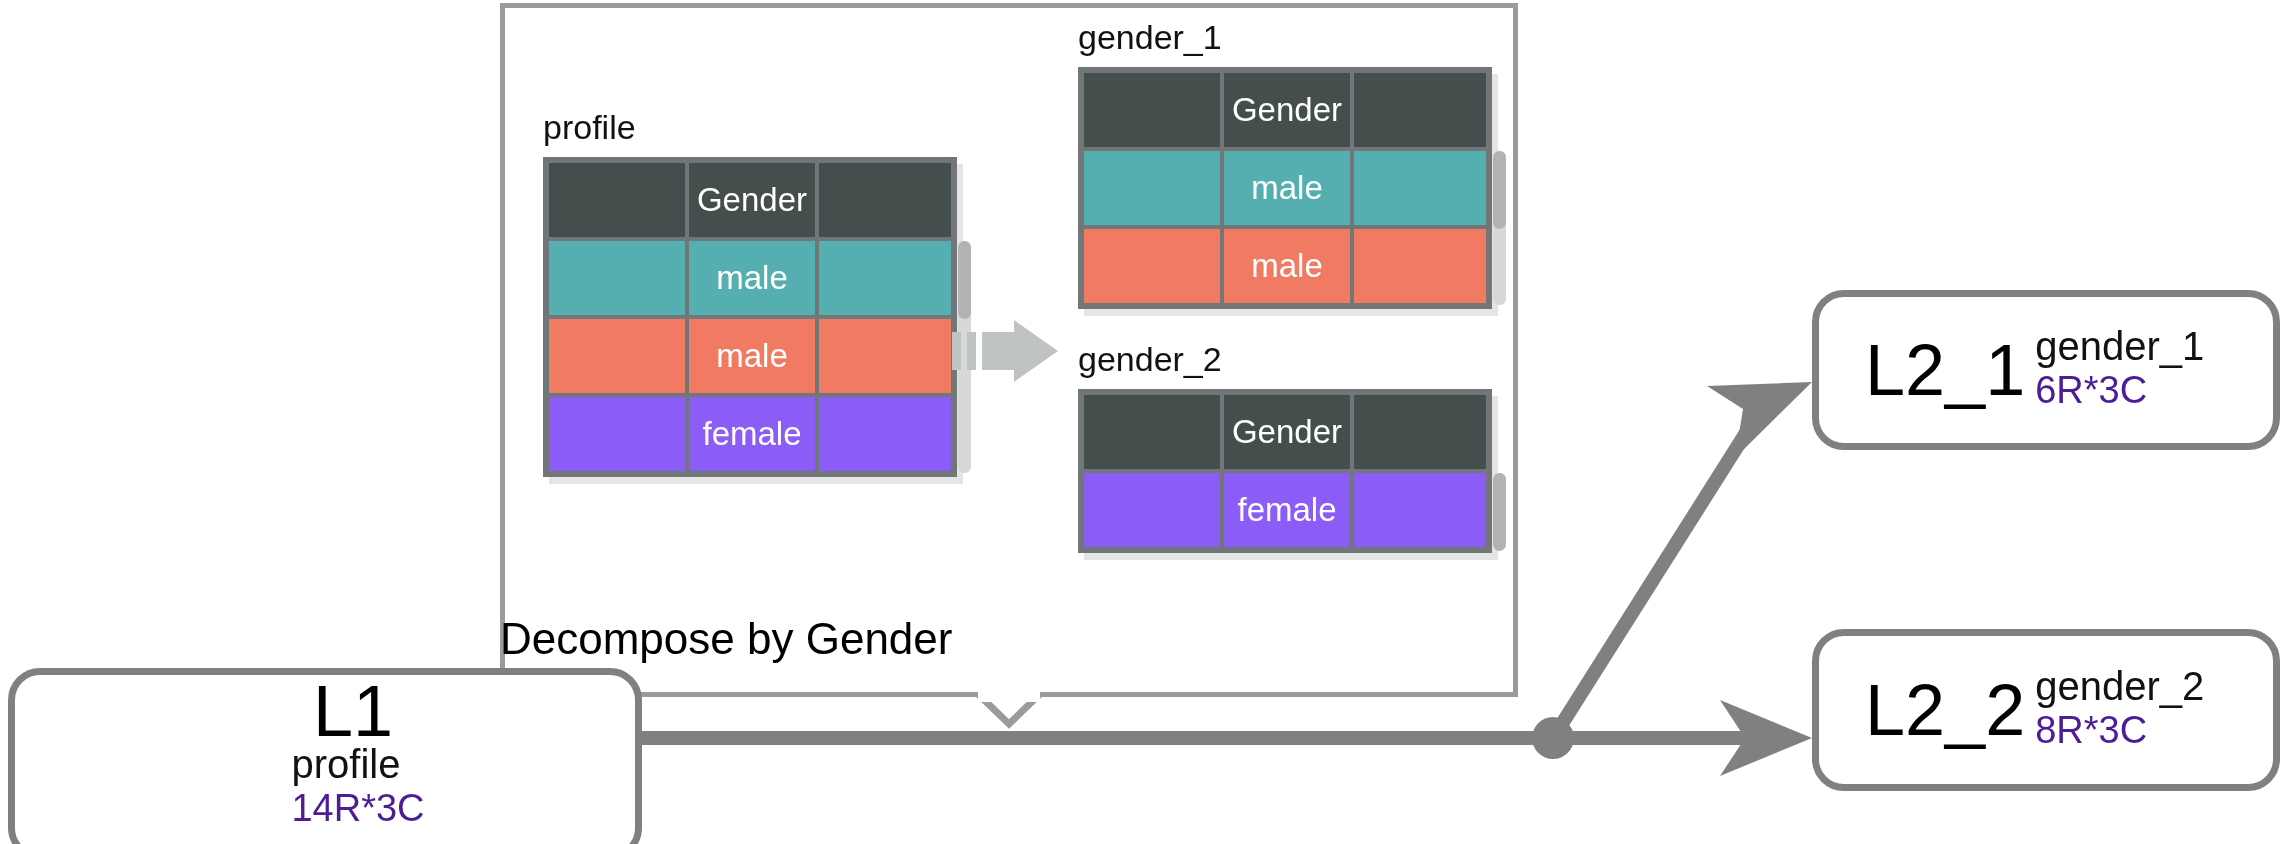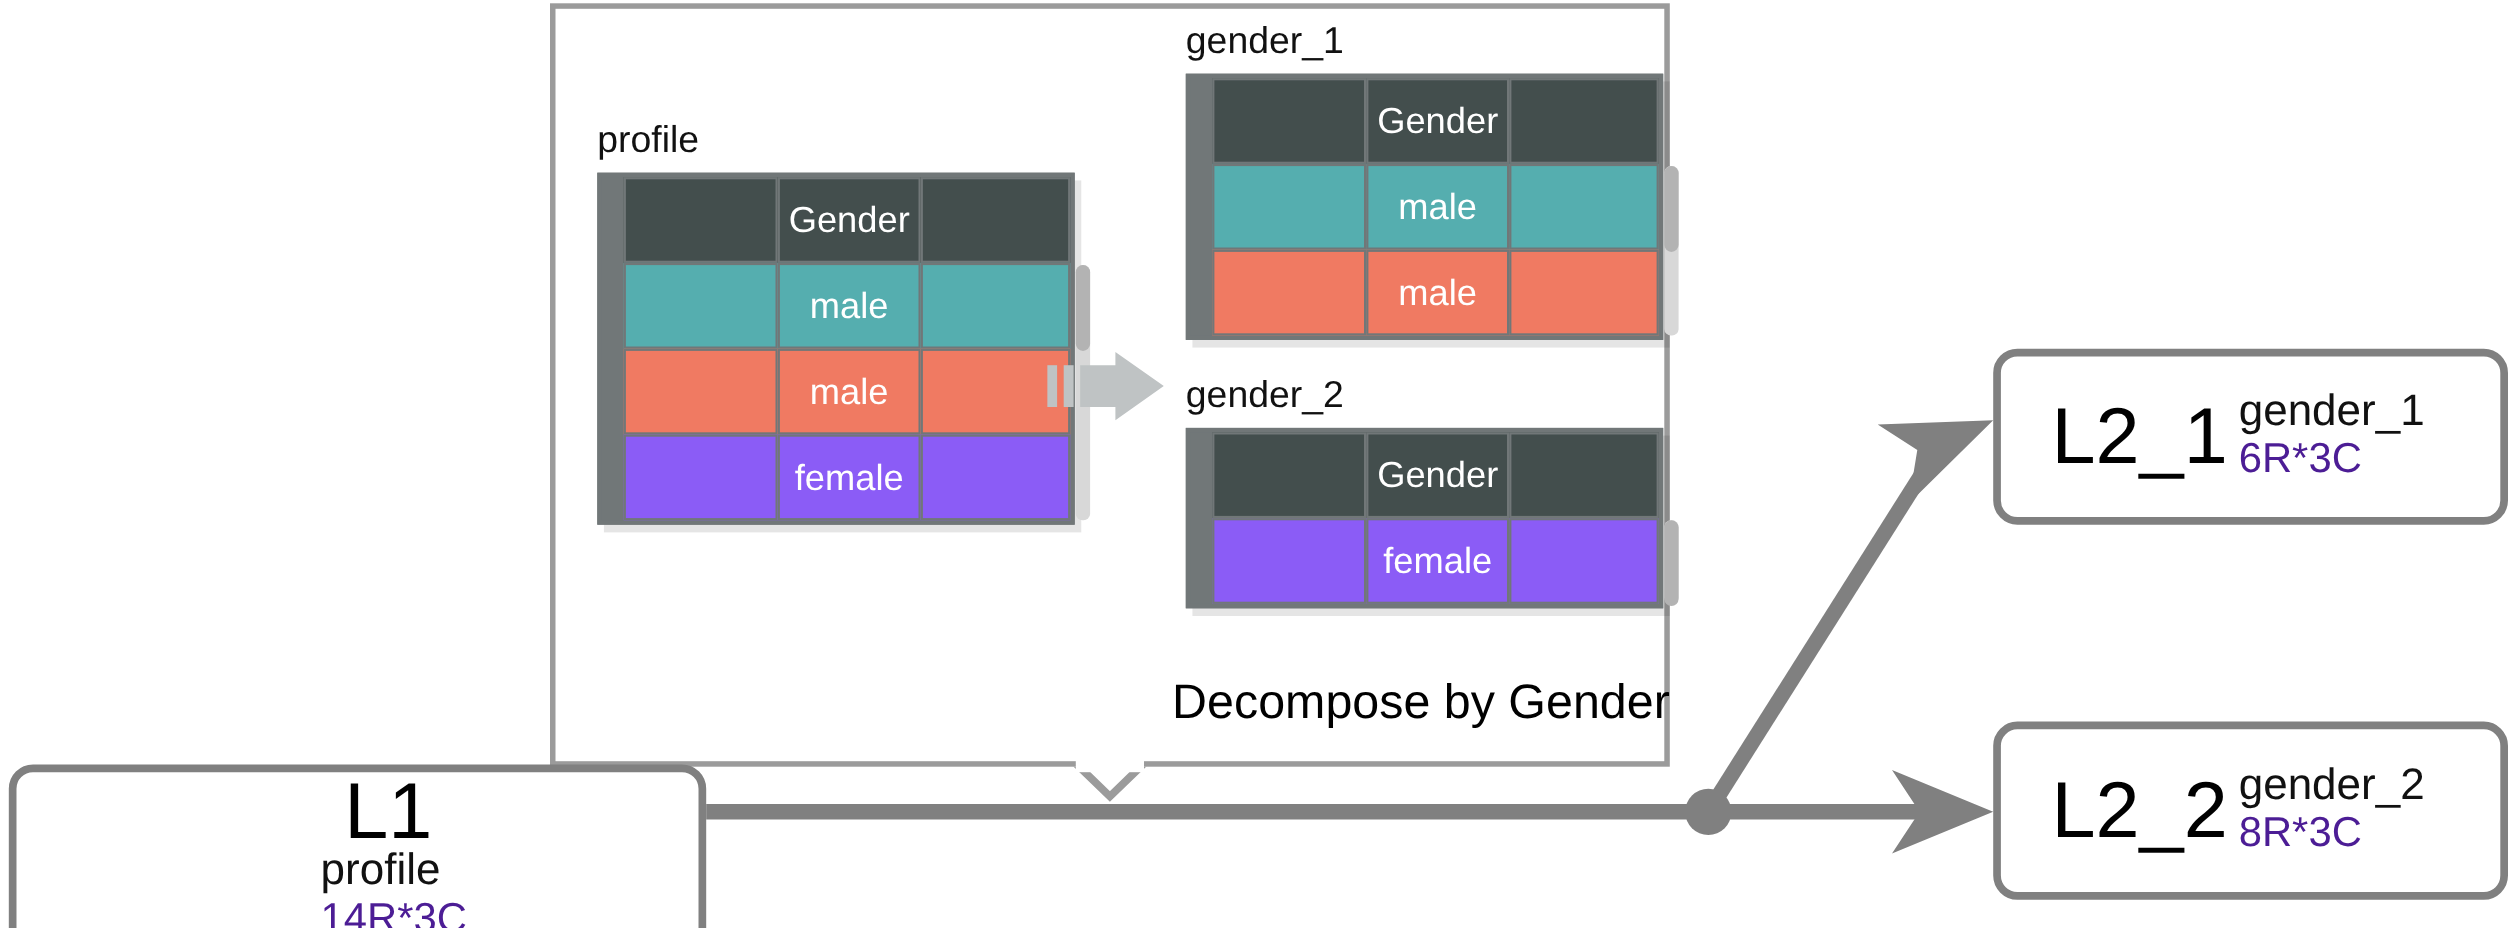--- a/index.html
+++ b/index.html
@@ -23,24 +23,23 @@
     left: 0; top: 0;
     width: 2288px;
     height: 844px;
   }
   
   .node {
     position: absolute;
     box-sizing: border-box;
     background: #ffffff;
     border: 7px solid #808080;
-    border-radius: 22px;
+    border-radius: 32px;
     display: flex;
     align-items: center;
-    margin-top: 27px;
   }
   .node-id {
     font-size: 72px;
     color: #000000;
     line-height: 1;
     white-space: nowrap;
   }
   .node-meta {
     display: flex;
     flex-direction: column;
@@ -82,21 +81,21 @@
     top: 688px;
     width: 62px;
     height: 14px;
     background: #ffffff;
   }
   #panel-caption {
     position: absolute;
     left: 500px;
     top: 614px;
     width: 1018px;
-    text-align: right;
+    text-align: left;
     font-size: 44px;
     color: #000000;
   }
 
   
   .mini-table-wrap {
     position: absolute;
   }
   .mini-table-title {
     font-size: 34px;
@@ -104,21 +103,20 @@
     margin-bottom: 10px;
     white-space: nowrap;
   }
   .mini-table {
     position: relative;
     background: #717778;
     border: 4px solid #717778;
     box-sizing: border-box;
     box-shadow: 6px 7px 0 0 rgba(0,0,0,0.10);
     display: inline-block;
-    padding-left: 20px;
   }
   .mini-row {
     display: flex;
   }
   .mini-cell {
     box-sizing: border-box;
     height: 78px;
     display: flex;
     align-items: center;
     justify-content: center;

